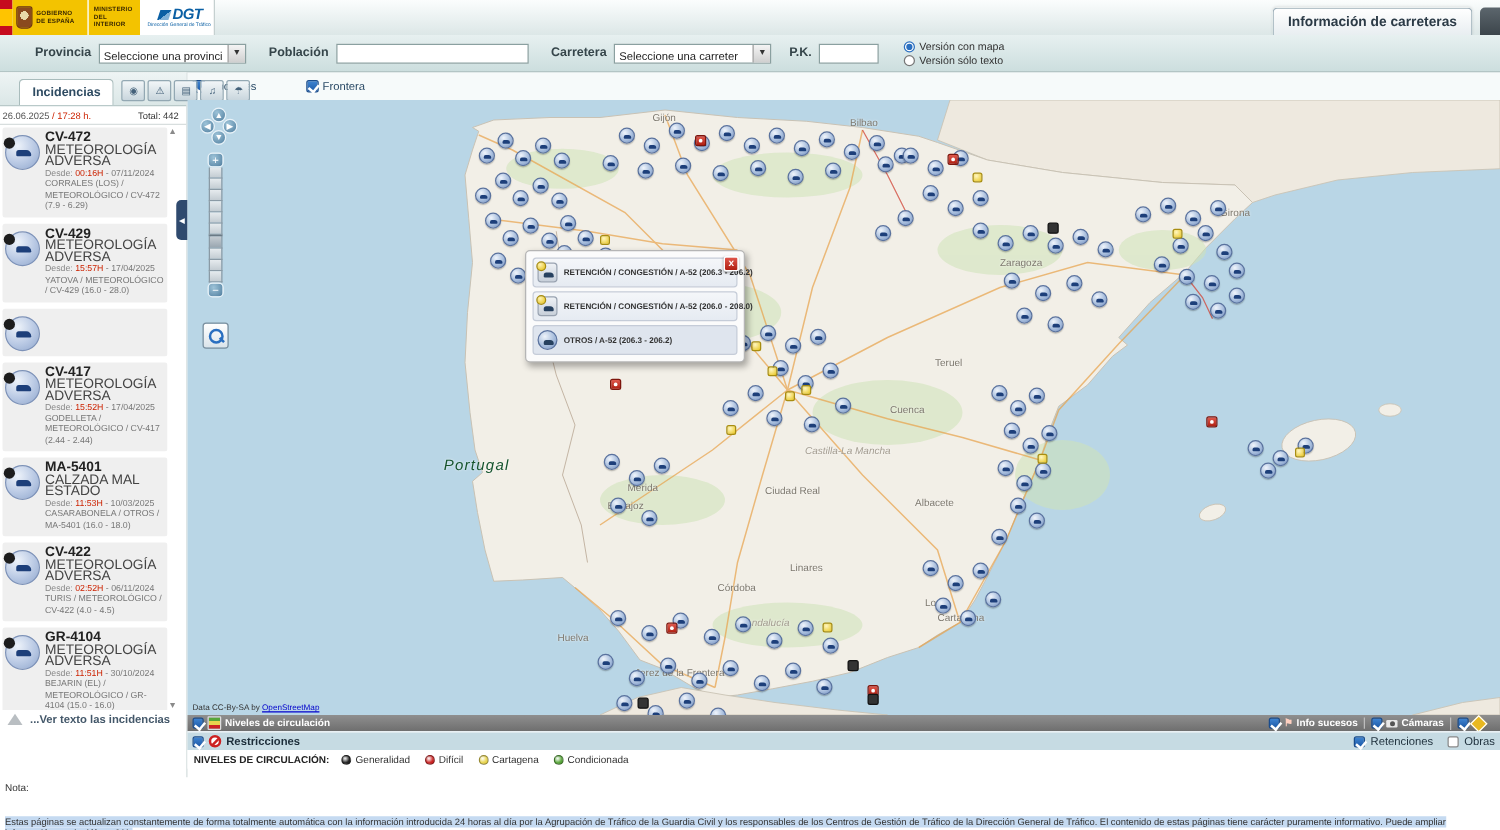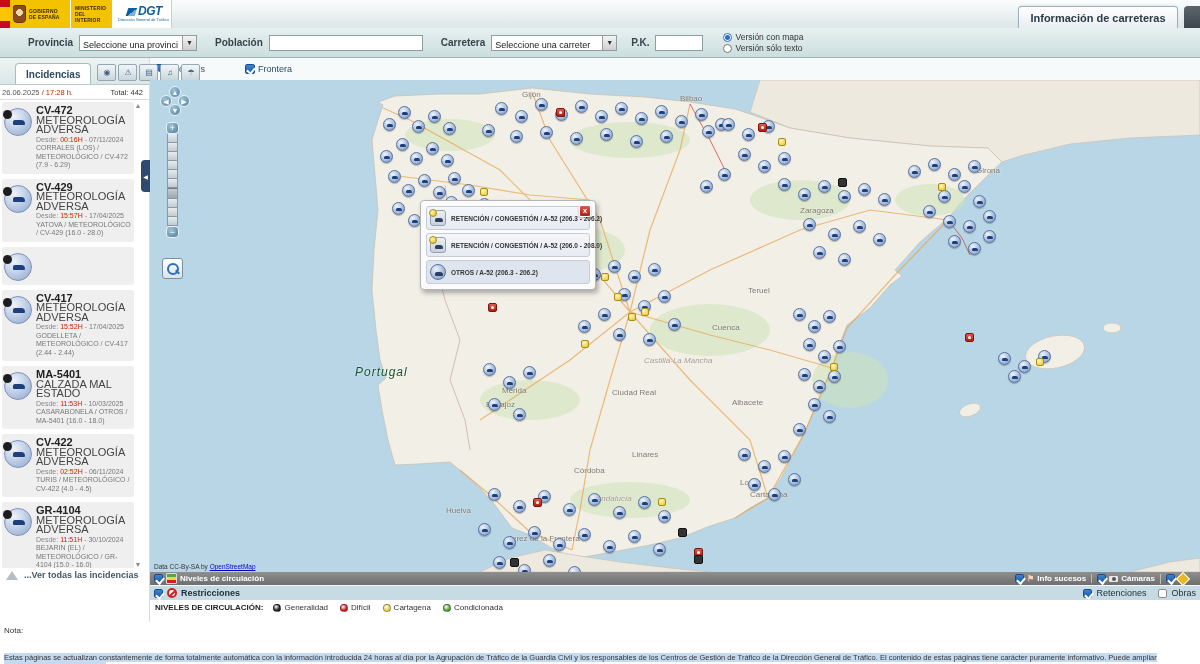--- a/index.html
+++ b/index.html
@@ -270,21 +270,21 @@
   </div>
 
 </div>
     <div class="scrollcol">
         <span>▲</span>
         <span>▼</span>
       </div>
     <div class="collapse-handle">◀</div>
     <div class="sbfooter">
       <span class="tri-up"></span>
-      <span>...Ver todas las incidencias</span>
+      <span>...Ver texto las incidencias</span>
     </div>
   </div>
 
   <div class="map" id="map">
     <svg width="1050" height="492" viewBox="0 0 1050 492">
 
       <path d="M610,0 L1050,0 L1050,55 L980,58 L920,64 L870,76 L852,82 L838,68 L780,66 L700,58 L640,48 L600,32 Z" fill="#eee9df" stroke="#c9c2b4" stroke-width="0.7"></path>
 
       <path d="M233,25 L228,22 L245,16 L290,14 L330,14 L382,8 L440,14 L495,17 L540,22 L585,29 L600,34 L640,48 L700,58 L780,66 L838,68 L852,82 L838,95 L815,118 L798,138 L770,162 L745,190 L752,196 L740,205 L720,228 L697,245 L688,268 L682,288 L668,320 L655,352 L638,385 L630,400 L618,418 L600,428 L585,438 L560,446 L530,458 L500,465 L468,471 L440,476 L422,478 L405,470 L380,455 L362,448 L345,425 L330,408 L312,392 L300,382 L268,384 L245,385 L238,360 L232,330 L228,305 L236,298 L230,280 L226,250 L222,210 L224,170 L228,130 L225,95 L222,60 L228,40 Z" fill="#f2efe7" stroke="#c9c2b4" stroke-width="0.8"></path>
 

